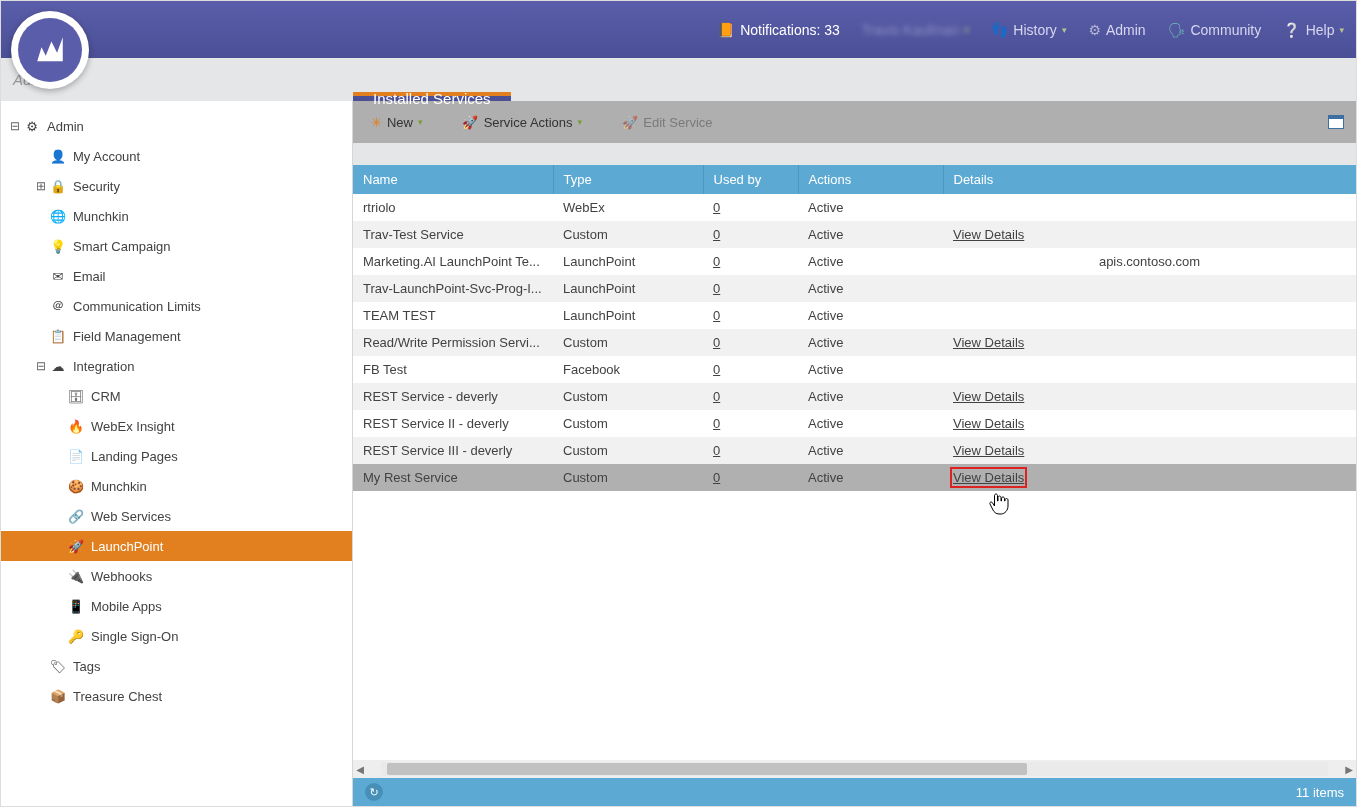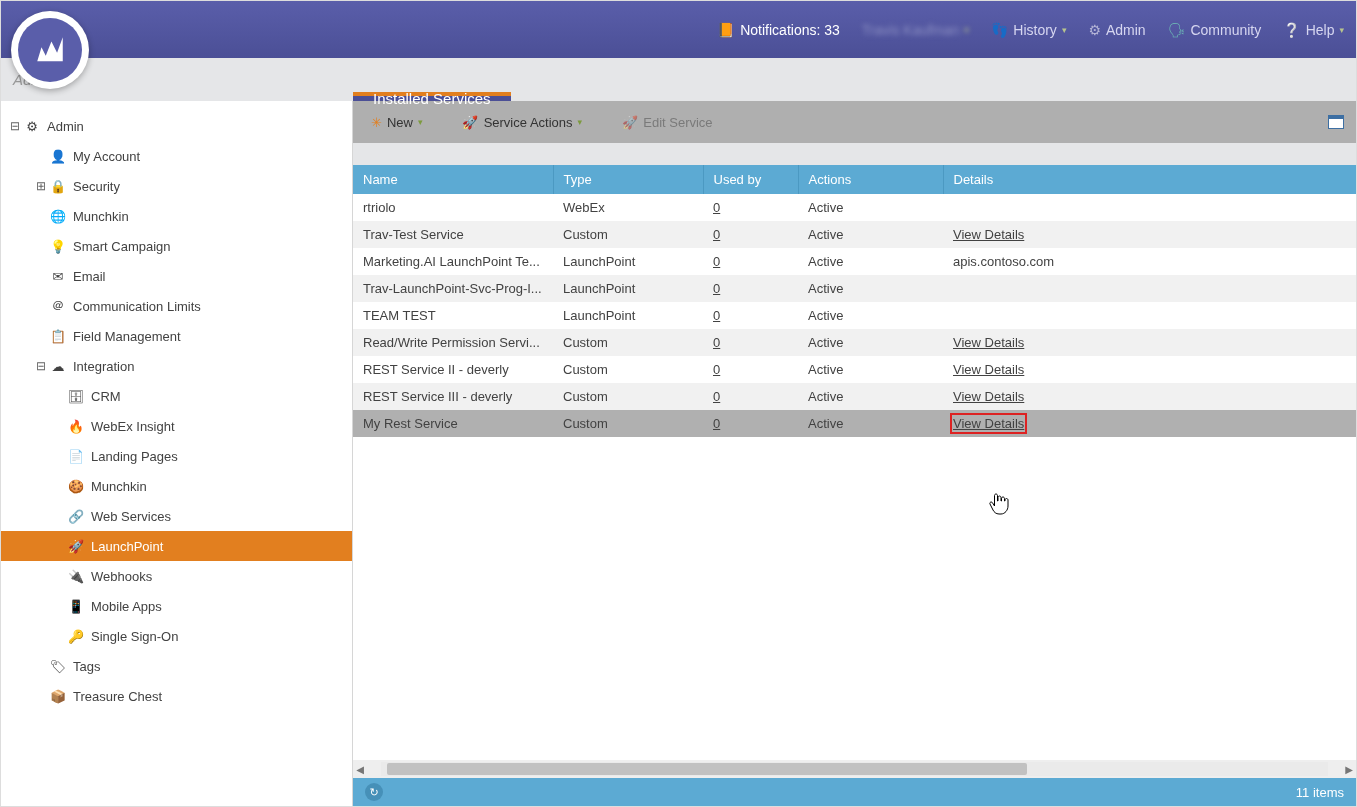--- a/index.html
+++ b/index.html
@@ -304,38 +304,52 @@
                   <td class="col-type">Custom</td>
                   <td class="col-used"><span class="used-link">0</span></td>
                   <td class="col-status">Active</td>
                   <td class="col-details"><span class="details-link">View Details</span></td>
                 </tr>
                 <tr>
                   <td class="col-name">Marketing.AI LaunchPoint Te...</td>
                   <td class="col-type">LaunchPoint</td>
                   <td class="col-used"><span class="used-link">0</span></td>
                   <td class="col-status">Active</td>
-                  <td class="col-details" style="">apis.contoso.com</td>
+                  <td class="col-details" style="text-align: center;">apis.contoso.com</td>
                 </tr>
                 <tr>
                   <td class="col-name">Trav-LaunchPoint-Svc-Prog-I...</td>
                   <td class="col-type">LaunchPoint</td>
                   <td class="col-used"><span class="used-link">0</span></td>
                   <td class="col-status">Active</td>
                   <td class="col-details"></td>
                 </tr>
                 <tr>
                   <td class="col-name">TEAM TEST</td>
                   <td class="col-type">LaunchPoint</td>
                   <td class="col-used"><span class="used-link">0</span></td>
                   <td class="col-status">Active</td>
                   <td class="col-details"></td>
                 </tr>
                 <tr>
                   <td class="col-name">Read/Write Permission Servi...</td>
+                  <td class="col-type">Custom</td>
+                  <td class="col-used"><span class="used-link">0</span></td>
+                  <td class="col-status">Active</td>
+                  <td class="col-details"><span class="details-link">View Details</span></td>
+                </tr>
+                <tr>
+                  <td class="col-name">FB Test</td>
+                  <td class="col-type">Facebook</td>
+                  <td class="col-used"><span class="used-link">0</span></td>
+                  <td class="col-status">Active</td>
+                  <td class="col-details"></td>
+                </tr>
+                <tr>
+                  <td class="col-name">REST Service - deverly</td>
                   <td class="col-type">Custom</td>
                   <td class="col-used"><span class="used-link">0</span></td>
                   <td class="col-status">Active</td>
                   <td class="col-details"><span class="details-link">View Details</span></td>
                 </tr>
                 <tr>
                   <td class="col-name">REST Service II - deverly</td>
                   <td class="col-type">Custom</td>
                   <td class="col-used"><span class="used-link">0</span></td>
                   <td class="col-status">Active</td>

